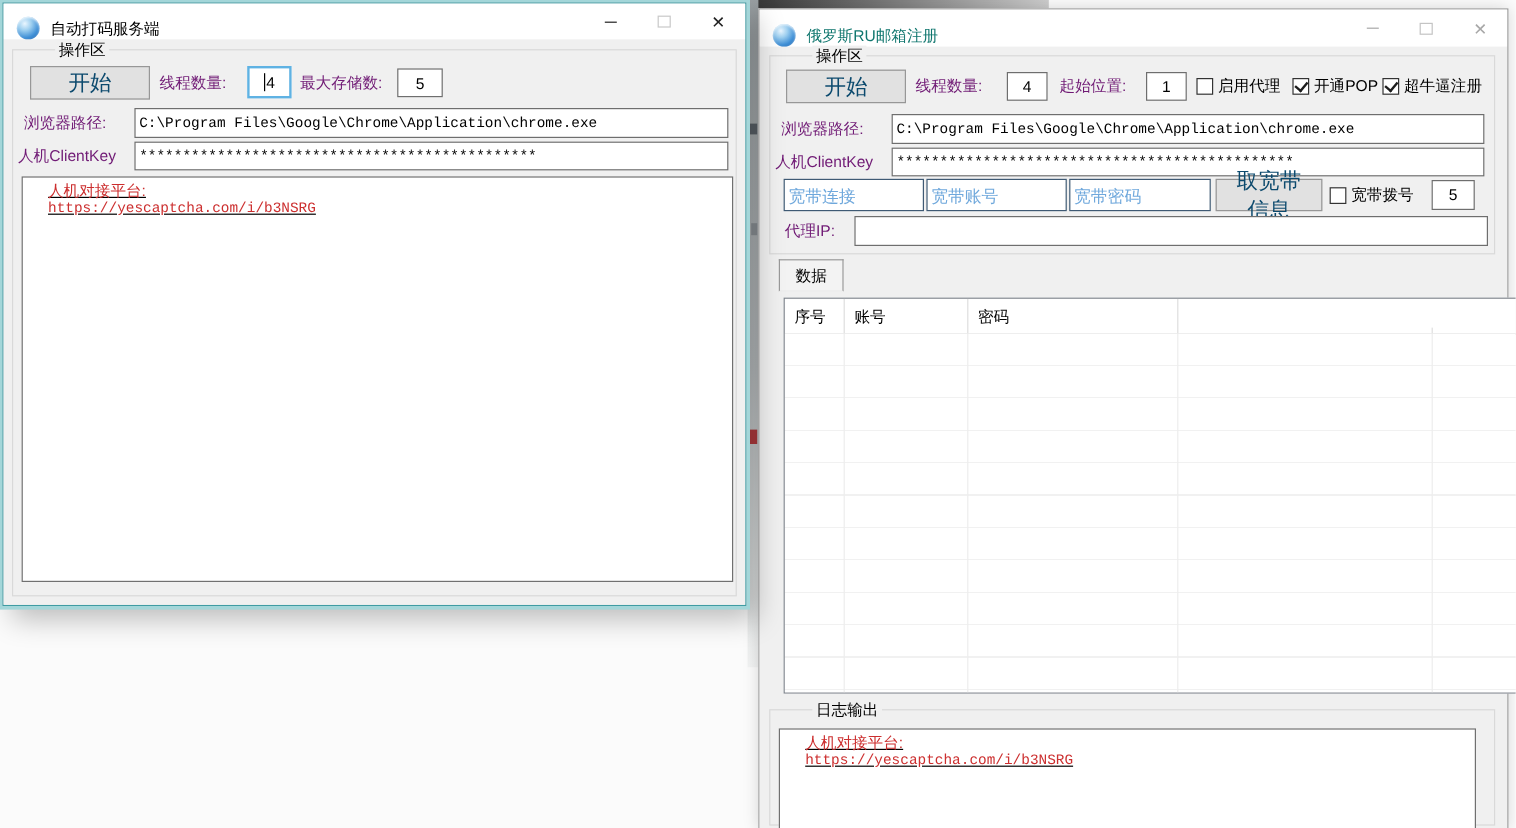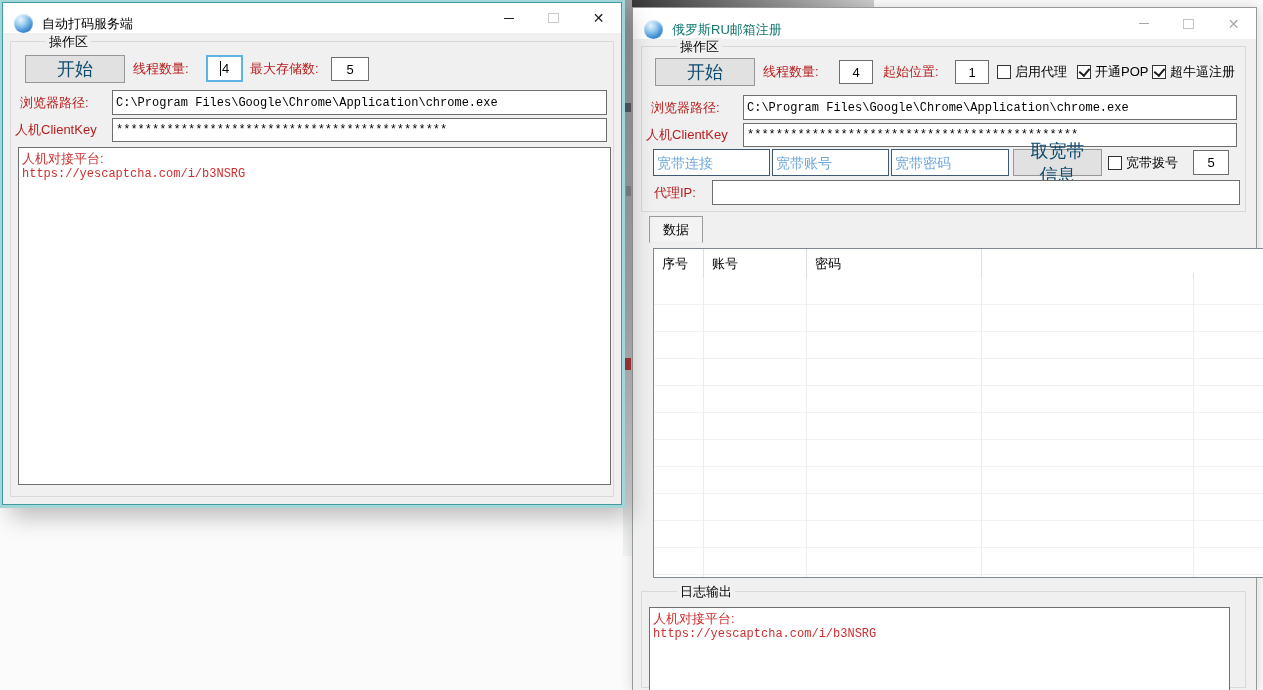--- a/index.html
+++ b/index.html
@@ -43,40 +43,40 @@
   .right-window .glyph-max{border-color:#c4c4c4;}
   .right-window .glyph-close{color:#a8a8a8;}
 
   .client{position:absolute;left:0;right:0;bottom:0;background:#f0f0f0;}
   .left-window .client{top:30px;}
   .right-window .client{top:31px;}
 
   .groupbox{position:absolute;border:1px solid #d9d9d9;}
   .gb-label{position:absolute;top:-9px;left:8px;background:#f0f0f0;padding:0 3px;font-size:13px;color:#000;white-space:nowrap;margin-left:27px;}
 
-  .lbl{position:absolute;font-size:13px;color:#b91c1c;white-space:nowrap;}
+  .lbl{position:absolute;font-size:13px;color:#701a75;white-space:nowrap;}
   .btn{position:absolute;background:#e1e1e1;border:1px solid #979797;font-size:18px;color:#0c4a6e;
     display:flex;align-items:center;justify-content:center;box-sizing:border-box;padding:12px;}
   .ti{position:absolute;border:1px solid #6e6e6e;background:#fff;
     font-family:"Liberation Mono","DejaVu Sans Mono",monospace;font-size:12px;color:#000;
     padding:0 3px;box-sizing:border-box;outline:none;}
   .ti.num{font-family:"Liberation Sans","DejaVu Sans",sans-serif;font-size:13px;text-align:center;}
   .ti.bb{font-family:"Liberation Sans","DejaVu Sans",sans-serif;font-size:14px;border-color:#3f5a74;}
   .ti.bb::placeholder{color:#6fa8dc;opacity:1;}
 
   .fake-input{position:absolute;background:#fff;border:2px solid #5fb2e3;box-sizing:border-box;
     display:flex;align-items:center;justify-content:center;font-size:13px;}
   .caret{width:1px;height:15px;background:#000;margin-right:1px;}
 
   .cb{position:absolute;display:flex;align-items:center;font-size:13px;color:#000;white-space:nowrap;}
   .cb-box{width:14px;height:14px;border:1px solid #333;background:#fff;position:relative;margin-right:4px;box-sizing:border-box;flex:0 0 auto;}
   .cb.checked .cb-box::after{content:"";position:absolute;left:3px;top:0;width:5px;height:8px;
     border-right:2px solid #1d1d1d;border-bottom:2px solid #1d1d1d;transform:rotate(40deg);}
 
-  .logbox{position:absolute;background:#fff;border:1px solid #707070;box-sizing:border-box;padding:2px 3px;overflow:hidden;}
+  .logbox{position:absolute;background:#fff;border:1px solid #707070;box-sizing:border-box;padding:2px 21px;overflow:hidden;text-decoration:underline;}
   .log-l1{color:#cc2f2f;font-size:13px;line-height:17px;white-space:nowrap;}
   .log-l2{color:#cc2f2f;font-size:12px;line-height:15px;font-family:"Liberation Mono","DejaVu Sans Mono",monospace;white-space:nowrap;}
 
   
   .tab{position:absolute;background:#f3f3f3;border:1px solid #9a9a9a;border-bottom-color:#ececec;
     box-sizing:border-box;display:flex;align-items:center;justify-content:center;font-size:13px;}
   .table{position:absolute;background:#fff;border:1px solid #82888f;box-sizing:border-box;overflow:hidden;}
   .thead{display:grid;grid-template-columns:50px 103px 175px 212px 1fr;height:29px;border-bottom:1px solid #cfcfcf;}
   .th{font-size:13px;line-height:29px;padding-left:8px;border-right:1px solid #dedede;overflow:hidden;white-space:nowrap;box-sizing:border-box;}
   .th.center{text-align:center;padding-left:0;margin-top:24px;}

